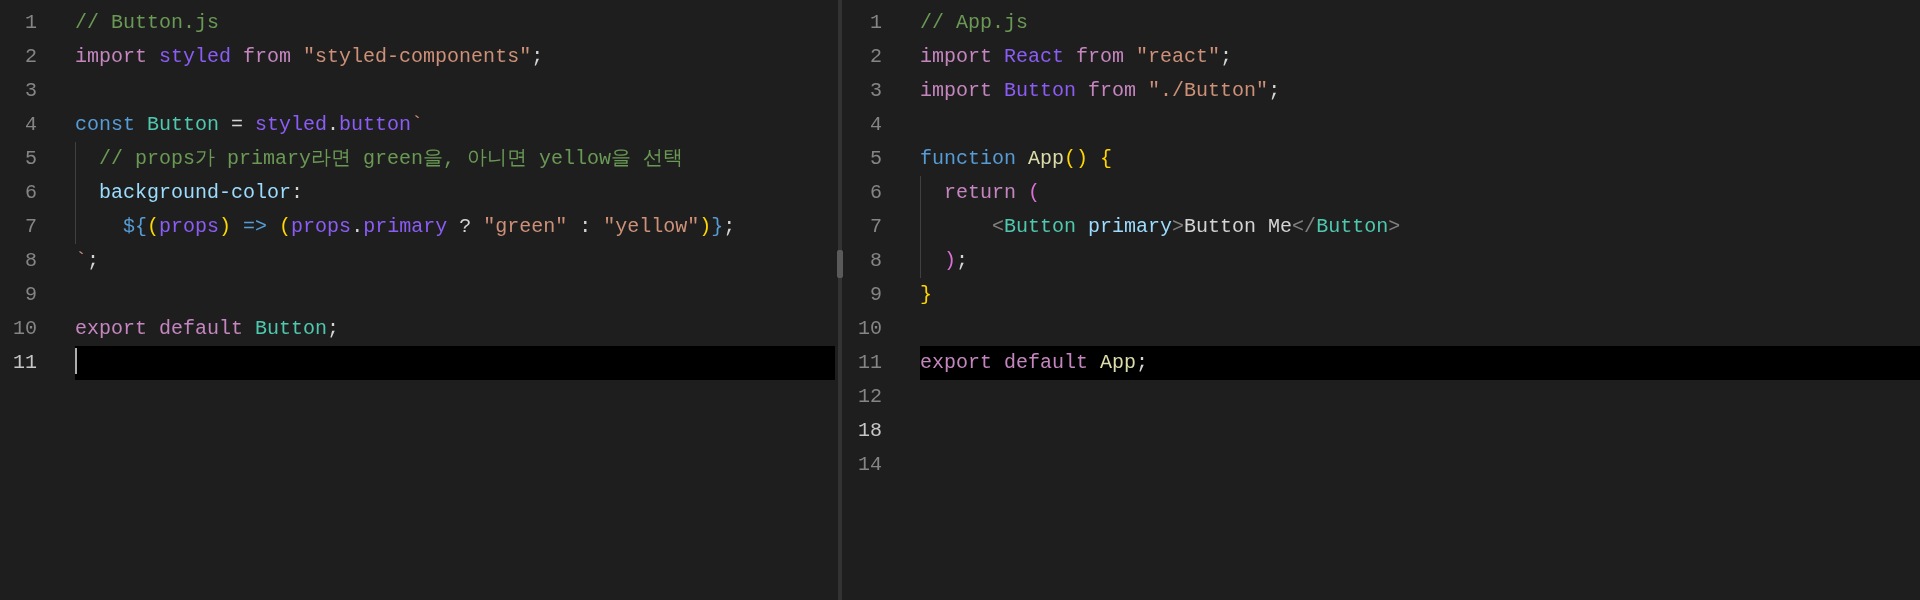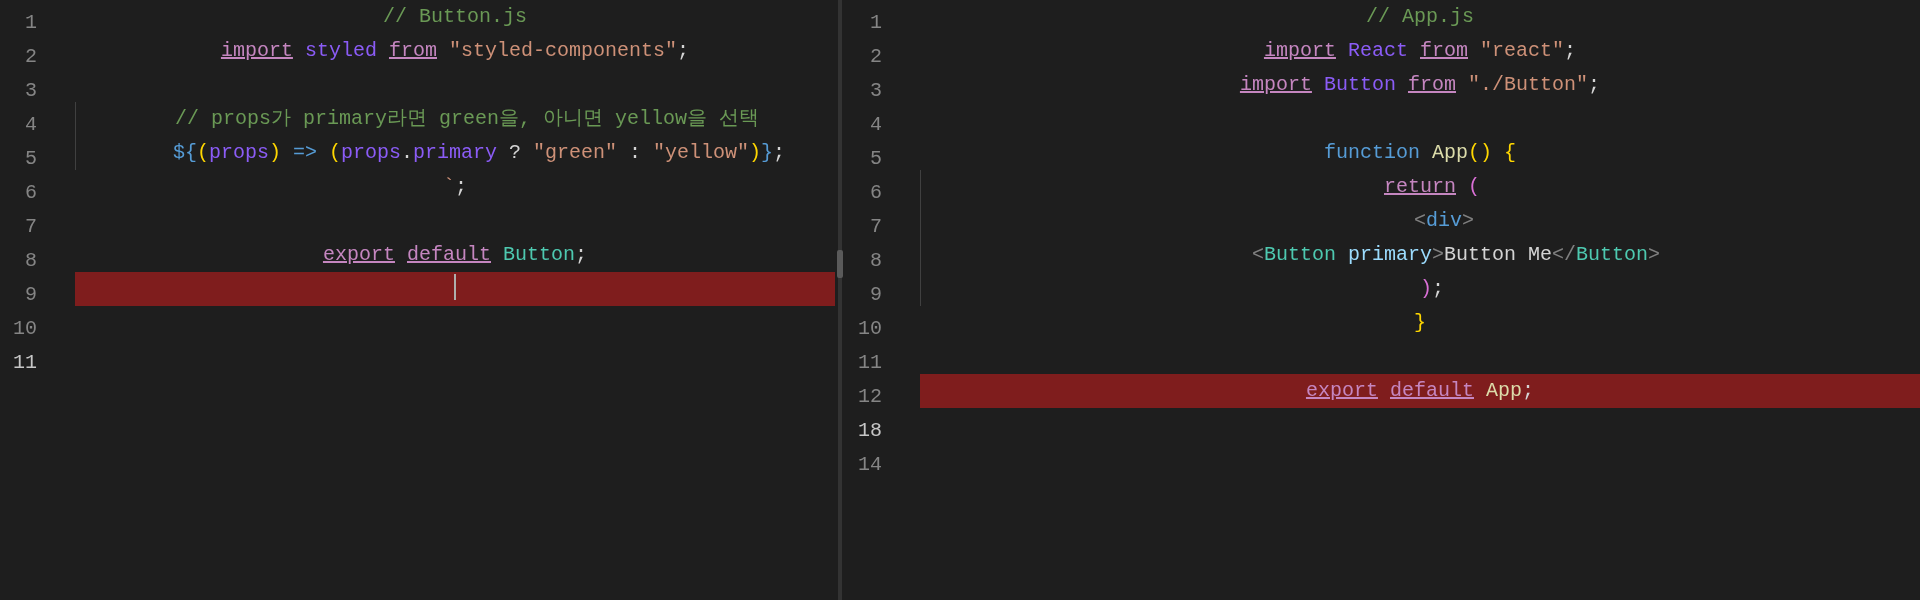--- a/index.html
+++ b/index.html
@@ -59,50 +59,50 @@
     color: #858585;
     padding-right: 18px;
     line-height: 34px;
     height: 34px;
   }
   .gutter .ln.active {
     color: #c6c6c6;
   }
   .code {
     flex: 1;
+    padding-top: 6px;
     padding-left: 20px;
-    text-align: center;
   }
   .code-line {
     line-height: 34px;
     height: 34px;
     white-space: pre;
     position: relative;
   }
   .code-line.active {
-    background: #7f1d1d;
+    background: #000000;
   }
   .cursor {
     display: inline-block;
     width: 2px;
     height: 26px;
     background: #aeafad;
     vertical-align: middle;
     margin-top: -3px;
   }
   .indent-guide {
     position: absolute;
     left: 0;
     top: 0;
     bottom: 0;
     border-left: 1px solid #404040;
   }
   
   .c-comment { color: #6a9955; }
-  .c-keyword { color: #c586c0; text-decoration: underline; }
+  .c-keyword { color: #c586c0; }
   .c-keyword2 { color: #569cd6; }
   .c-var { color: #8b5cf6; }
   .c-func { color: #dcdcaa; }
   .c-string { color: #ce9178; }
   .c-type { color: #4ec9b0; }
   .c-punc { color: #d4d4d4; }
   .c-brace-y { color: #ffd700; }
   .c-brace-p { color: #da70d6; }
   .c-tag { color: #808080; }
   .c-attr { color: #9cdcfe; }
@@ -124,21 +124,23 @@
       <div class="ln">7</div>
       <div class="ln">8</div>
       <div class="ln">9</div>
       <div class="ln">10</div>
       <div class="ln active">11</div>
     </div>
     <div class="code">
       <div class="code-line"><span class="c-comment">// Button.js</span></div>
       <div class="code-line"><span class="c-keyword">import</span> <span class="c-var">styled</span> <span class="c-keyword">from</span> <span class="c-string">"styled-components"</span><span class="c-punc">;</span></div>
       <div class="code-line"></div>
+      <div class="code-line"><span class="c-keyword2">const</span> <span class="c-type">Button</span><span class="c-punc"> = </span><span class="c-var">styled</span><span class="c-punc">.</span><span class="c-var">button</span><span class="c-string">`</span></div>
       <div class="code-line"><span class="indent-guide" style="left:0"></span><span>  </span><span class="c-comment">// props가 primary라면 green을, 아니면 yellow을 선택</span></div>
+      <div class="code-line"><span class="indent-guide" style="left:0"></span><span>  </span><span class="c-prop">background-color</span><span class="c-punc">:</span></div>
       <div class="code-line"><span class="indent-guide" style="left:0"></span><span>    </span><span class="c-keyword2">${</span><span class="c-brace-y">(</span><span class="c-var">props</span><span class="c-brace-y">)</span><span class="c-keyword2"> =&gt; </span><span class="c-brace-y">(</span><span class="c-var">props</span><span class="c-punc">.</span><span class="c-var">primary</span><span class="c-punc"> ? </span><span class="c-string">"green"</span><span class="c-punc"> : </span><span class="c-string">"yellow"</span><span class="c-brace-y">)</span><span class="c-keyword2">}</span><span class="c-punc">;</span></div>
       <div class="code-line"><span class="c-string">`</span><span class="c-punc">;</span></div>
       <div class="code-line"></div>
       <div class="code-line"><span class="c-keyword">export</span> <span class="c-keyword">default</span> <span class="c-type">Button</span><span class="c-punc">;</span></div>
       <div class="code-line active"><span class="cursor"></span></div>
     </div>
   </div>
 
   <div class="splitter">
     <div class="splitter-handle"></div>
@@ -161,21 +163,20 @@
       <div class="ln active">18</div>
       <div class="ln">14</div>
     </div>
     <div class="code">
       <div class="code-line"><span class="c-comment">// App.js</span></div>
       <div class="code-line"><span class="c-keyword">import</span> <span class="c-var">React</span> <span class="c-keyword">from</span> <span class="c-string">"react"</span><span class="c-punc">;</span></div>
       <div class="code-line"><span class="c-keyword">import</span> <span class="c-var">Button</span> <span class="c-keyword">from</span> <span class="c-string">"./Button"</span><span class="c-punc">;</span></div>
       <div class="code-line"></div>
       <div class="code-line"><span class="c-keyword2">function</span> <span class="c-func">App</span><span class="c-brace-y">()</span><span class="c-brace-y"> {</span></div>
       <div class="code-line"><span class="indent-guide" style="left:0"></span><span>  </span><span class="c-keyword">return</span><span class="c-brace-p"> (</span></div>
-      <div class="code-line"><span class="indent-guide" style="left:0"></span><span>    </span><span class="c-tag">&lt;</span><span class="c-keyword2">div</span><span class="c-tag">&gt;</span></div>
       <div class="code-line"><span class="indent-guide" style="left:0"></span><span>      </span><span class="c-tag">&lt;</span><span class="c-type">Button</span><span class="c-attr"> primary</span><span class="c-tag">&gt;</span><span class="c-punc">Button Me</span><span class="c-tag">&lt;/</span><span class="c-type">Button</span><span class="c-tag">&gt;</span></div>
       <div class="code-line"><span class="indent-guide" style="left:0"></span><span>  </span><span class="c-brace-p">)</span><span class="c-punc">;</span></div>
       <div class="code-line"><span class="c-brace-y">}</span></div>
       <div class="code-line"></div>
       <div class="code-line active"><span class="c-keyword">export</span> <span class="c-keyword">default</span> <span class="c-func">App</span><span class="c-punc">;</span></div>
       <div class="code-line"></div>
     </div>
   </div>
 
 </div>

